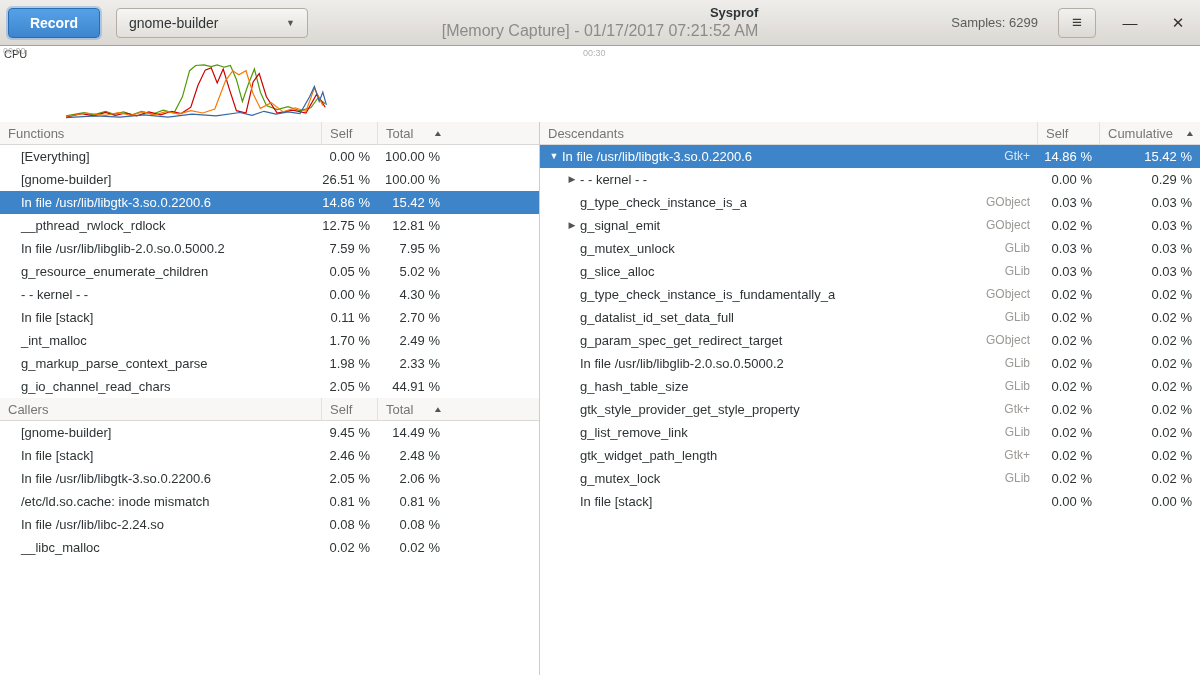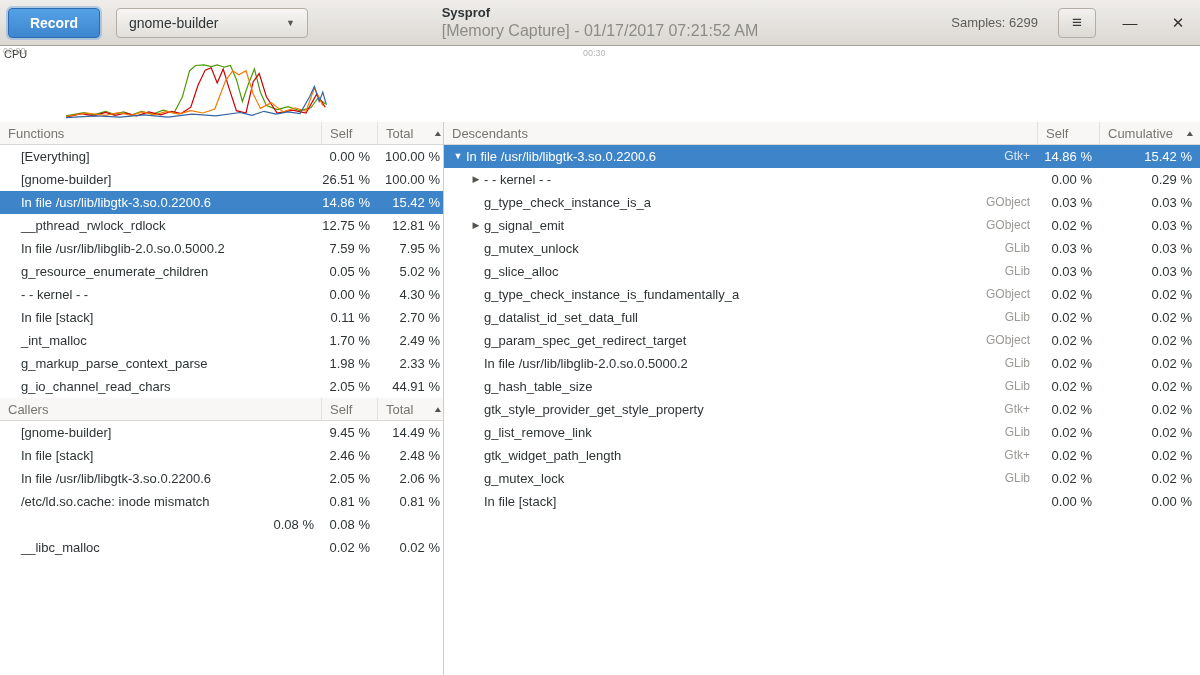--- a/index.html
+++ b/index.html
@@ -26,21 +26,21 @@
     width:92px;justify-content:center;color:#ffffff;font-weight:bold;
     background:linear-gradient(#55a1e6,#3d86cf);
     border-color:#2a6cb2;box-shadow:0 0 0 2px rgba(74,144,217,.35);
   }
   .btn.process{
     margin-left:16px;width:192px;justify-content:space-between;
   }
   .caret{font-size:9px;color:#555;margin-left:10px;}
   .title-block{
     position:absolute;left:50%;top:50%;transform:translate(-50%,-50%);
-    text-align:left;line-height:1.25;white-space:nowrap;
+    text-align:right;line-height:1.25;white-space:nowrap;
   }
   .title{font-size:13px;font-weight:bold;color:#2e3436;}
   .subtitle{font-size:16px;color:#8b8b88;}
   .right-cluster{margin-left:auto;display:flex;align-items:center;gap:20px;}
   .samples{font-size:13px;color:#5c5c59;}
   .btn.menu{width:38px;justify-content:center;padding:0;background:linear-gradient(#f2f1ef,#dcd9d4);}
   .hamburger{font-size:17px;color:#3c3c3a;line-height:1;}
   .winbtn{
     width:28px;height:28px;display:inline-flex;align-items:center;justify-content:center;
     background:none;border:none;font-size:15px;color:#33322f;cursor:pointer;
@@ -48,21 +48,21 @@
   }
   
   .timeline{height:76px;position:relative;background:#ffffff;}
   .cpu-label{position:absolute;left:4px;top:2px;font-size:11px;color:#3c3c3a;}
   .tick{position:absolute;font-size:9px;color:#b3b3b0;top:0;}
   .tick.t0{left:3px;}
   .tick.t1{left:583px;top:2px;}
   .timeline svg{position:absolute;left:0;bottom:2px;}
   
   .panes{display:flex;height:553px;}
-  .pane-left{width:444px;box-sizing:border-box;border-right:1px solid #cfcdc9;}
+  .pane-left{width:540px;box-sizing:border-box;border-right:1px solid #cfcdc9;}
   .pane-right{flex:1;min-width:0;}
   
   .thead{
     display:grid;height:23px;box-sizing:border-box;align-items:center;
     background:#f8f7f6;border-bottom:1px solid #dad8d4;
     font-size:13px;color:#77756f;
   }
   .thead.left-cols{grid-template-columns:322px 56px 70px;}
   .thead.right-cols{grid-template-columns:1fr 62px 100px;}
   .hcell{
@@ -213,20 +213,21 @@
           <span class="cell-name">In file /usr/lib/libgtk-3.so.0.2200.6</span>
           <span class="cell-num">2.05 %</span>
           <span class="cell-num">2.06 %</span>
         </div>
         <div class="row left-cols">
           <span class="cell-name">/etc/ld.so.cache: inode mismatch</span>
           <span class="cell-num">0.81 %</span>
           <span class="cell-num">0.81 %</span>
         </div>
         <div class="row left-cols">
+          <span class="cell-name">In file /usr/lib/libc-2.24.so</span>
           <span class="cell-num">0.08 %</span>
           <span class="cell-num">0.08 %</span>
         </div>
         <div class="row left-cols">
           <span class="cell-name">__libc_malloc</span>
           <span class="cell-num">0.02 %</span>
           <span class="cell-num">0.02 %</span>
         </div>
       </div>
   </div>

